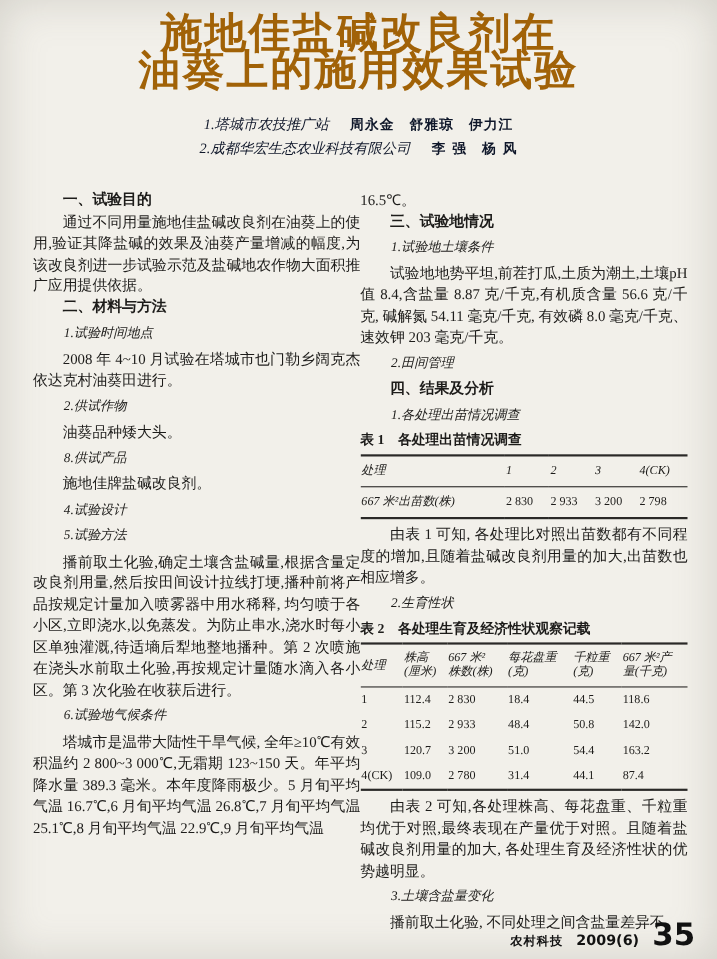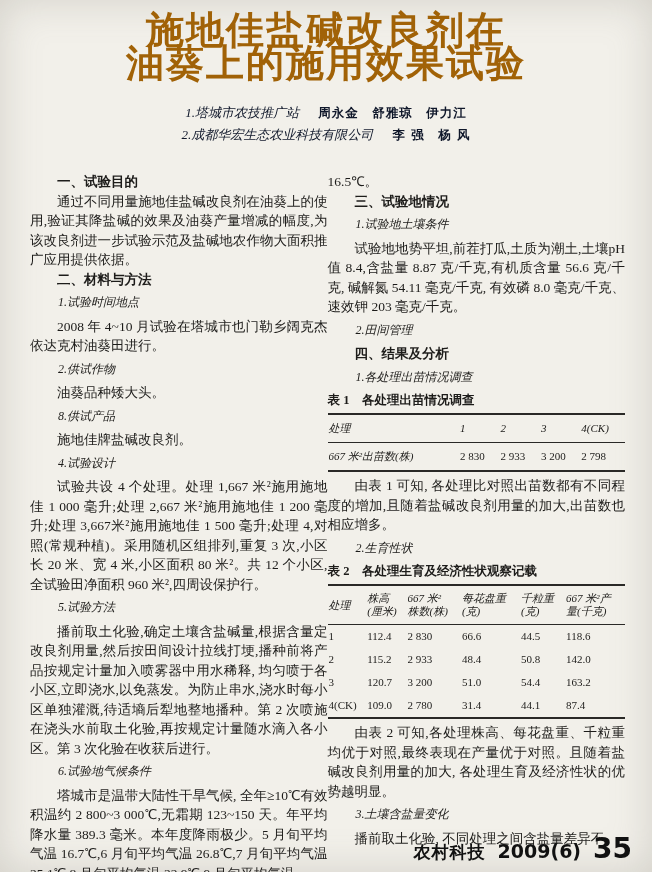--- a/index.html
+++ b/index.html
@@ -114,22 +114,22 @@
     position: absolute;
     right: 20px;
     bottom: 8px;
     display: flex;
     align-items: baseline;
     gap: 12px;
     font-family: "DejaVu Sans", sans-serif;
     font-weight: bold;
     color: #111;
   }
-  .footer .journal { font-size: 17px; letter-spacing: 1px; }
-  .footer .issue  { font-size: 19px; }
+  .footer .journal { font-size: 11px; letter-spacing: 1px; }
+  .footer .issue  { font-size: 13px; }
   .footer .pageno { font-size: 28px; line-height: 28px; }
 </style>
 </head>
 <body>
 
 <div class="page">
 
   <h1 class="title">
     <span>施地佳盐碱改良剂在</span><br>
     <span>油葵上的施用效果试验</span>
@@ -152,21 +152,20 @@
       <h2 class="sec">一、试验目的</h2>
       <p class="indent">通过不同用量施地佳盐碱改良剂在油葵上的使用,验证其降盐碱的效果及油葵产量增减的幅度,为该改良剂进一步试验示范及盐碱地农作物大面积推广应用提供依据。</p>
       <h2 class="sec">二、材料与方法</h2>
       <h3 class="sub">1.试验时间地点</h3>
       <p class="indent">2008 年 4~10 月试验在塔城市也门勒乡阔克杰依达克村油葵田进行。</p>
       <h3 class="sub">2.供试作物</h3>
       <p class="indent">油葵品种矮大头。</p>
       <h3 class="sub">8.供试产品</h3>
       <p class="indent">施地佳牌盐碱改良剂。</p>
       <h3 class="sub">4.试验设计</h3>
-      <p class="indent">试验共设 4 个处理。处理 1,667 米²施用施地佳 1 000 毫升;处理 2,667 米²施用施地佳 1 200 毫升;处理 3,667米²施用施地佳 1 500 毫升;处理 4,对照(常规种植)。采用随机区组排列,重复 3 次,小区长 20 米、宽 4 米,小区面积 80 米²。共 12 个小区,全试验田净面积 960 米²,四周设保护行。</p>
       <h3 class="sub">5.试验方法</h3>
       <p class="indent">播前取土化验,确定土壤含盐碱量,根据含量定改良剂用量,然后按田间设计拉线打埂,播种前将产品按规定计量加入喷雾器中用水稀释, 均匀喷于各小区,立即浇水,以免蒸发。为防止串水,浇水时每小区单独灌溉,待适墒后犁地整地播种。第 2 次喷施在浇头水前取土化验,再按规定计量随水滴入各小区。第 3 次化验在收获后进行。</p>
       <h3 class="sub">6.试验地气候条件</h3>
       <p class="indent">塔城市是温带大陆性干旱气候, 全年≥10℃有效积温约 2 800~3 000℃,无霜期 123~150 天。年平均降水量 389.3 毫米。本年度降雨极少。5 月旬平均气温 16.7℃,6 月旬平均气温 26.8℃,7 月旬平均气温 25.1℃,8 月旬平均气温 22.9℃,9 月旬平均气温</p>
     </div>
 
     <div class="col">
       <p>16.5℃。</p>
       <h2 class="sec">三、试验地情况</h2>
       <h3 class="sub">1.试验地土壤条件</h3>
@@ -215,21 +214,21 @@
 (克)</th>
             <th>667 米²产
 量(千克)</th>
           </tr>
         </thead>
         <tbody>
           <tr>
             <td>1</td>
             <td>112.4</td>
             <td>2 830</td>
-            <td>66.6</td>
+            <td>18.4</td>
             <td>44.5</td>
             <td>118.6</td>
           </tr>
           <tr>
             <td>2</td>
             <td>115.2</td>
             <td>2 933</td>
             <td>48.4</td>
             <td>50.8</td>
             <td>142.0</td>

